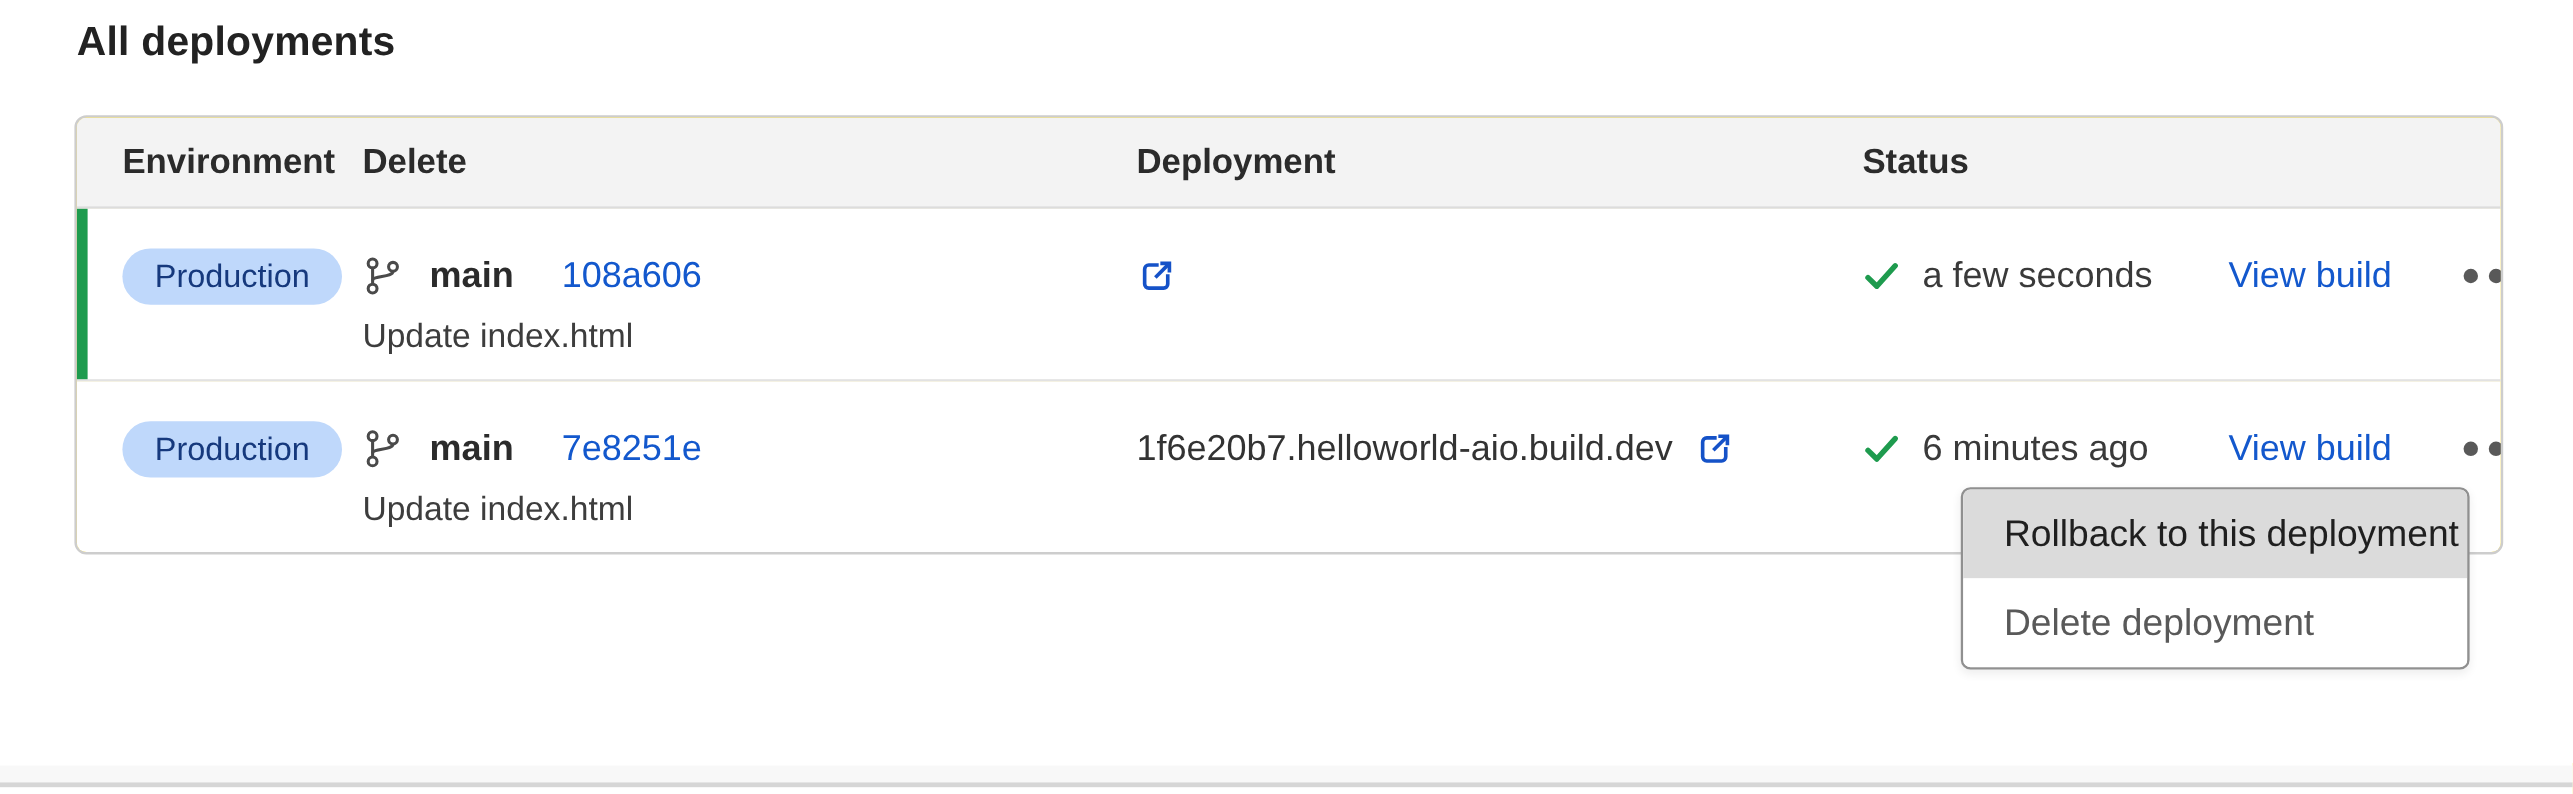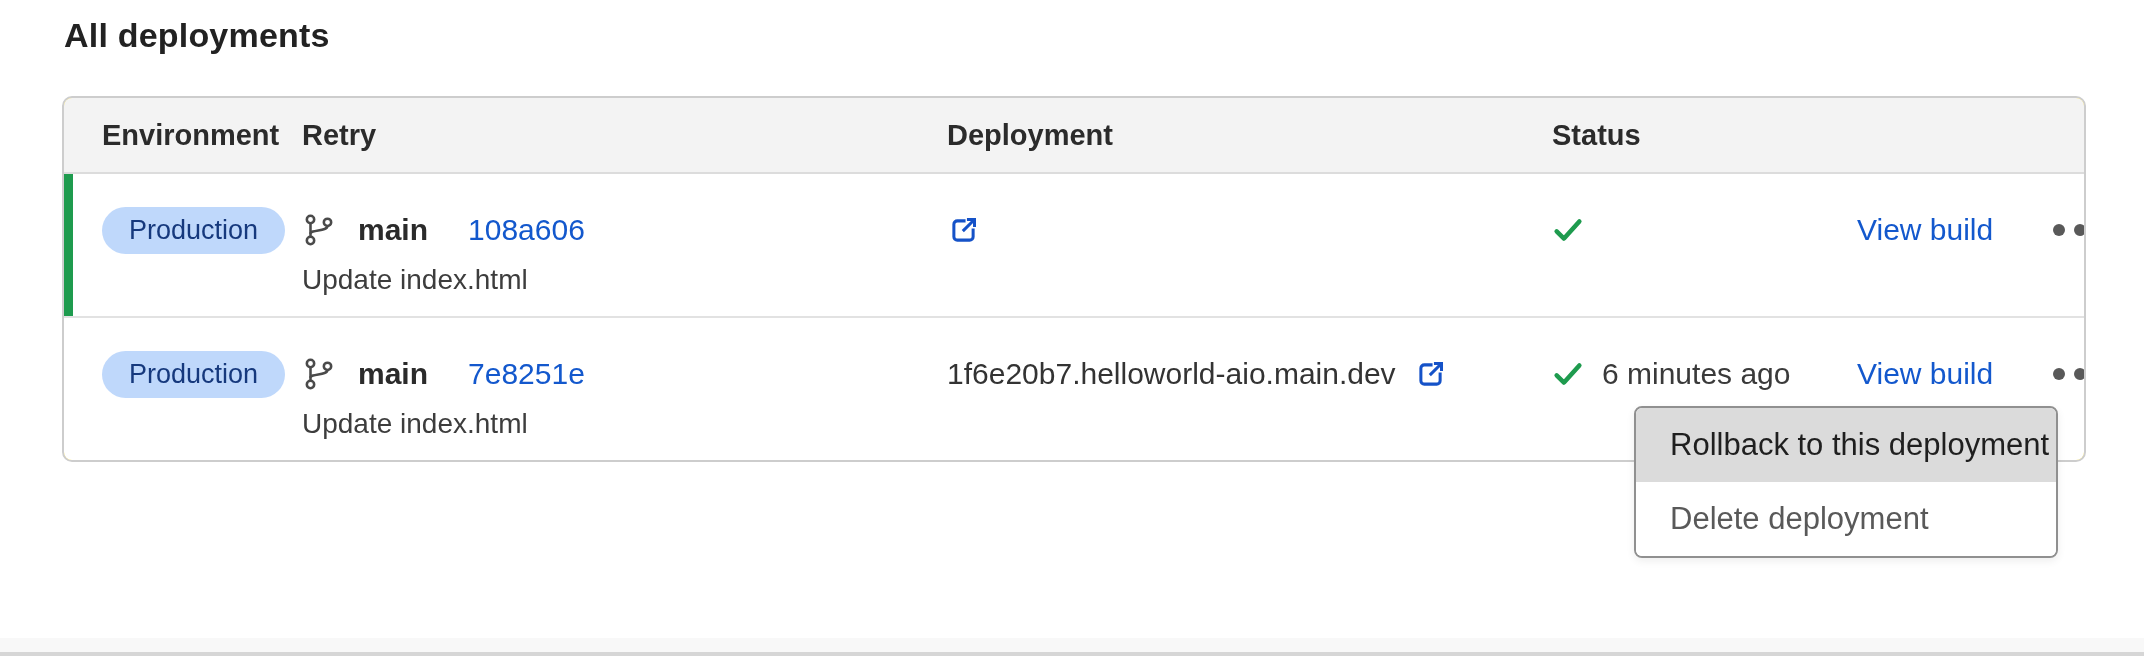--- a/index.html
+++ b/index.html
@@ -153,21 +153,21 @@
 </style>
 </head>
 <body>
 
 <div class="page-title">All deployments</div>
 
 <div class="deploy-table">
 
   <div class="t-header">
     <div class="hcell">Environment</div>
-    <div class="hcell">Retry</div>
+    <div class="hcell">Delete</div>
     <div class="hcell">Deployment</div>
     <div class="hcell">Status</div>
     <div class="hcell"></div>
     <div class="hcell"></div>
   </div>
 
   <div class="t-row first">
     <div class="active-bar"></div>
 
     <div>
@@ -205,20 +205,21 @@
       </div>
     </div>
 
     <div>
       <div class="line1">
         <span class="icon">
           <svg width="32" height="32" viewBox="0 0 24 24" fill="none" stroke="#1e9b4e" stroke-width="3.4" stroke-linecap="round" stroke-linejoin="round">
             <polyline points="3.5,13 9,18.4 20.5,5.6"></polyline>
           </svg>
         </span>
+        <span class="status-time">a few seconds</span>
       </div>
     </div>
 
     <div>
       <div class="line1">
         <a class="view-build-link">View build</a>
       </div>
     </div>
 
     <div>
@@ -251,21 +252,21 @@
           </svg>
         </span>
         <span class="branch-name">main</span>
         <a class="commit-link">7e8251e</a>
       </div>
       <div class="commit-msg">Update index.html</div>
     </div>
 
     <div>
       <div class="line1">
-        <span class="deploy-url">1f6e20b7.helloworld-aio.main.dev</span>
+        <span class="deploy-url">1f6e20b7.helloworld-aio.build.dev</span>
         <button class="ext-link-btn">
           <svg width="33" height="33" viewBox="0 0 24 24" fill="none" stroke="#1552c8" stroke-width="2.2" stroke-linejoin="miter">
             <path d="M13.5 5 H7.5 C6.1 5 5 6.1 5 7.5 v9 C5 17.9 6.1 19 7.5 19 h9 c1.4 0 2.5 -1.1 2.5 -2.5 V10.5"></path>
             <path d="M11.5 12.5 L20 4"></path>
             <path d="M14.5 4 H20 V9.5"></path>
           </svg>
         </button>
       </div>
     </div>
 

